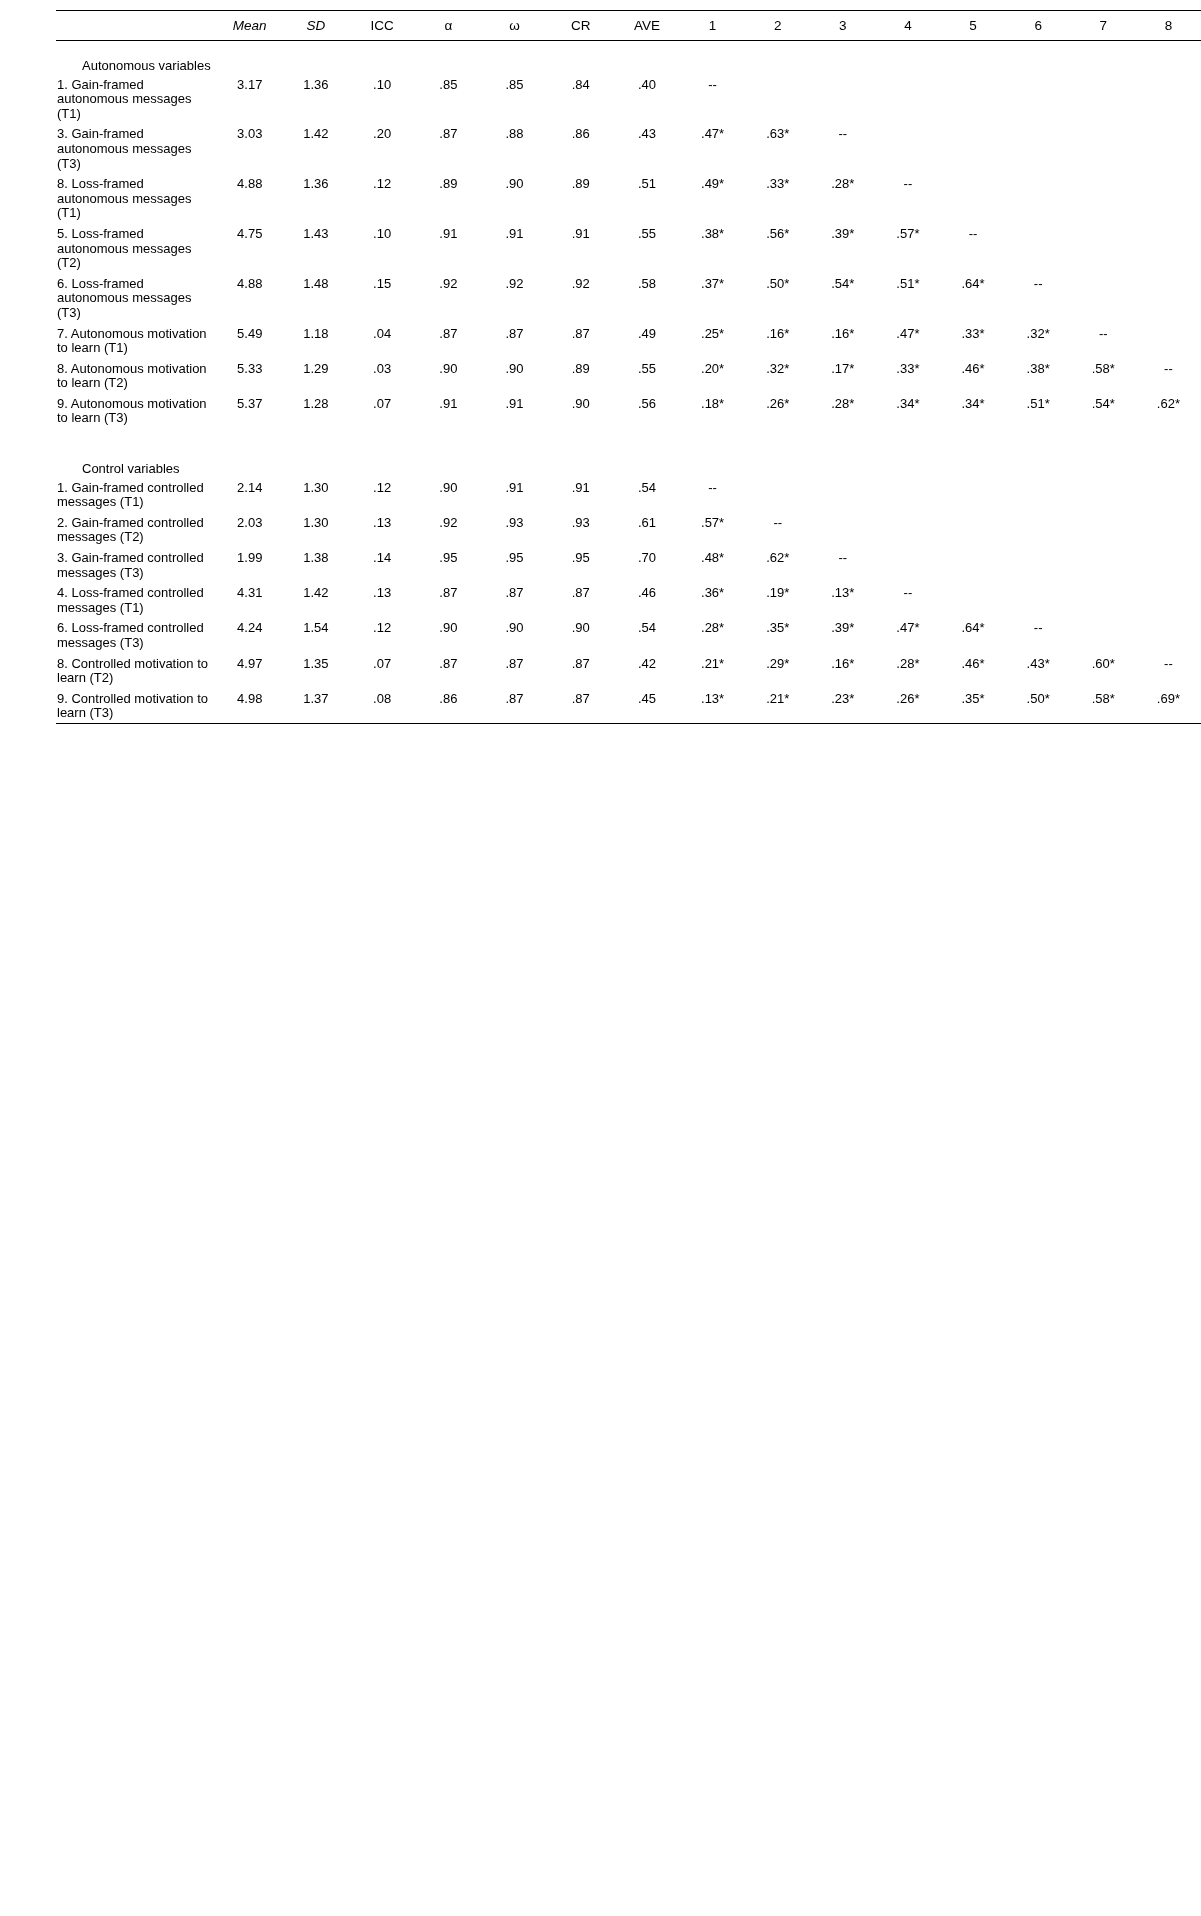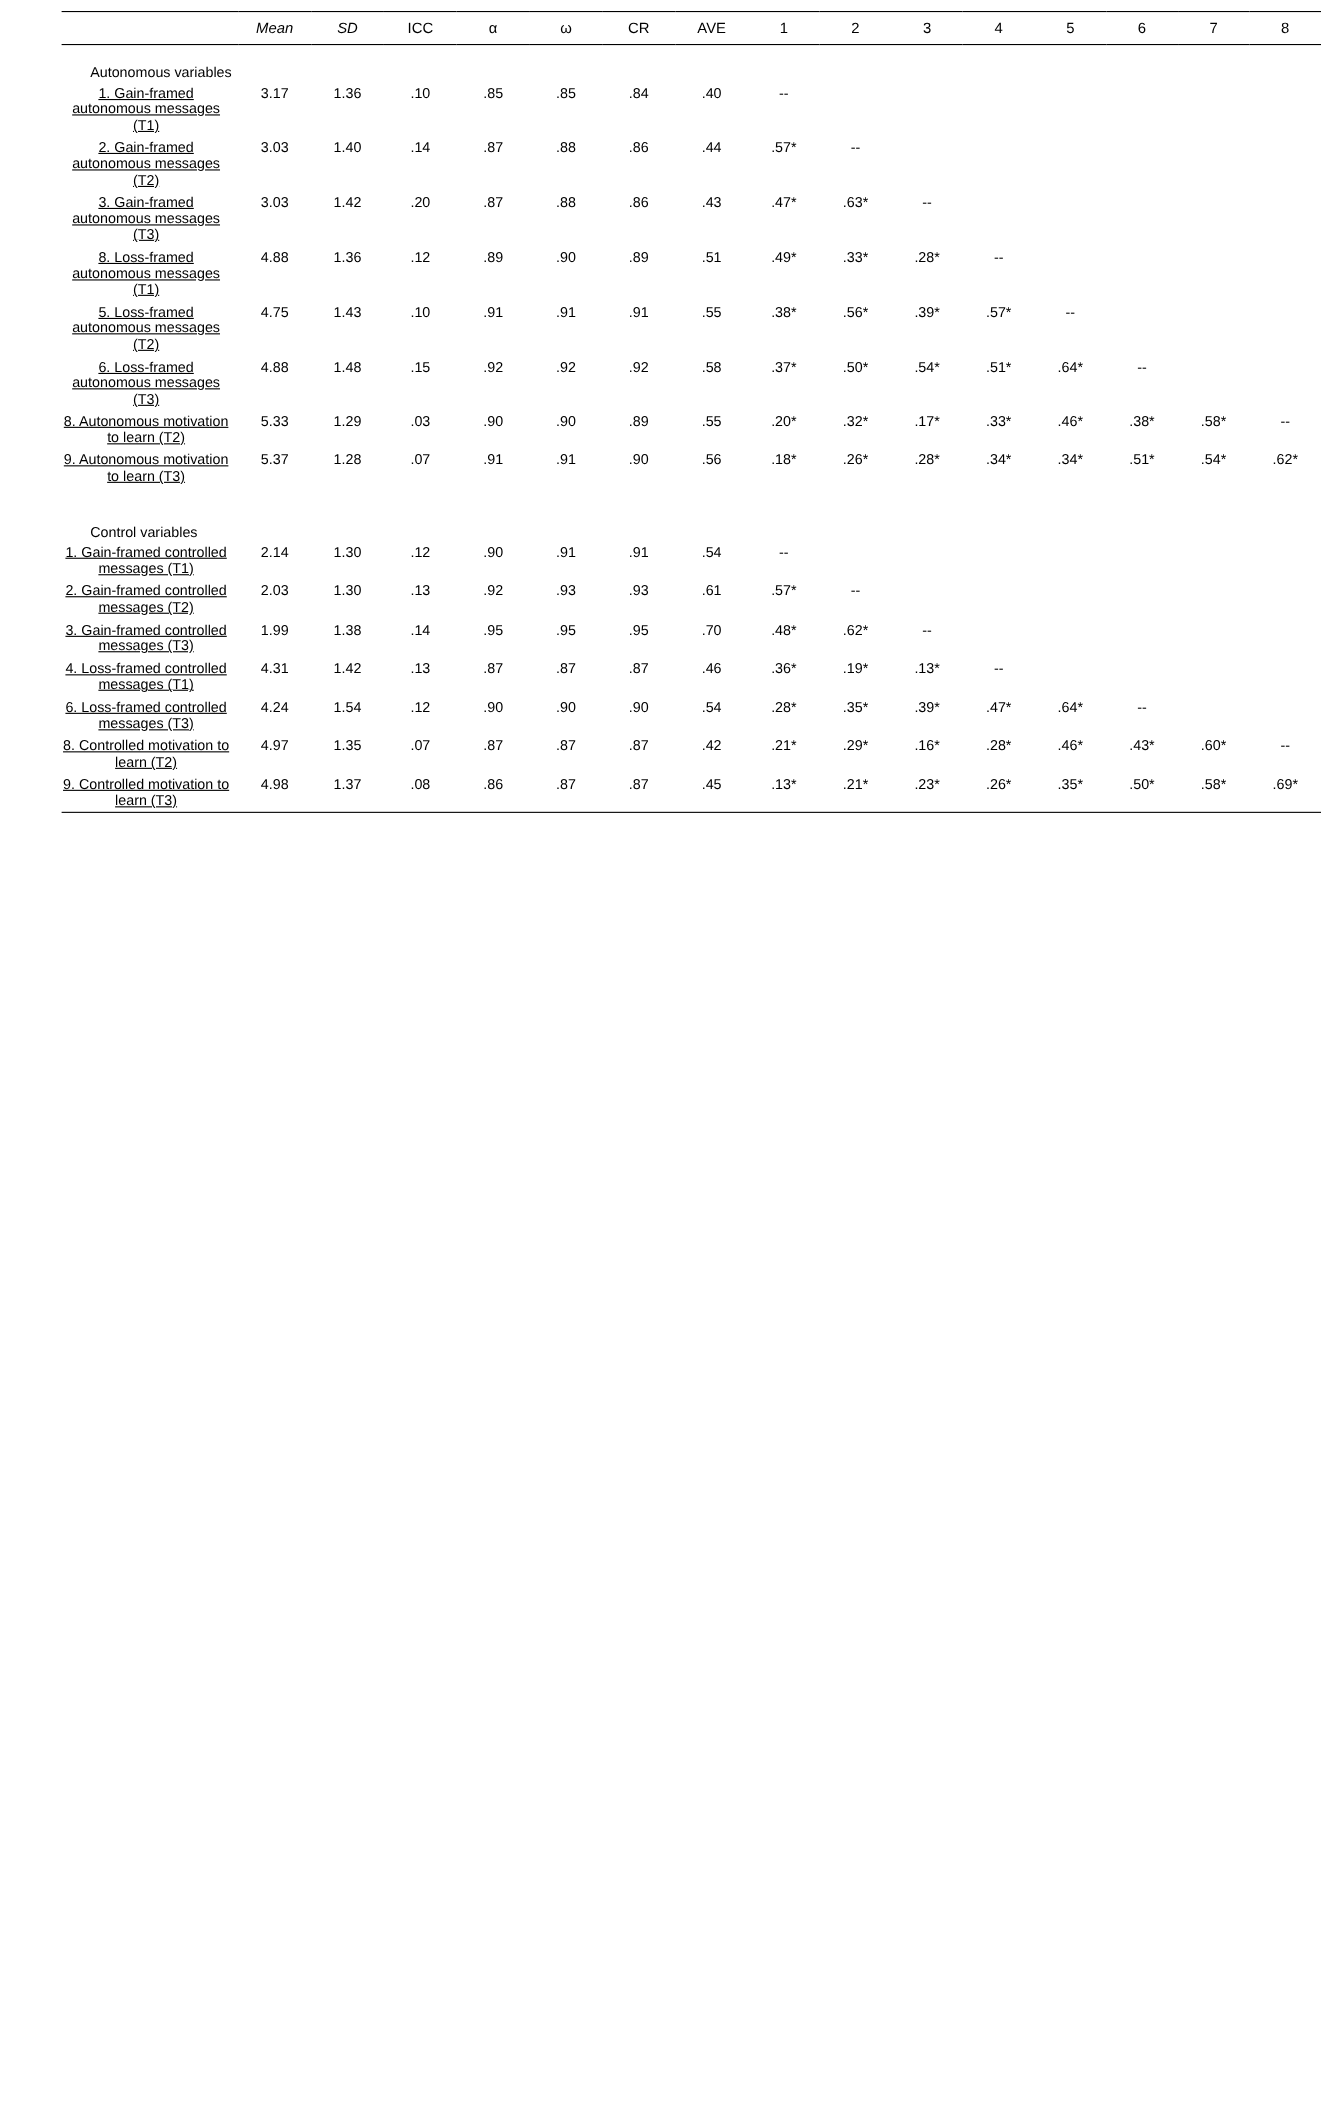--- a/index.html
+++ b/index.html
@@ -43,25 +43,24 @@
     font-style: italic;
   }
   tbody td {
     vertical-align: top;
     padding: 4px 2px 2px 2px;
     text-align: center;
     font-size: 13px;
     line-height: 14.6px;
   }
   tbody td.label {
-    text-align: center;
+    text-align: left;
     padding-left: 1px;
     padding-right: 8px;
     word-wrap: break-word;
-    text-decoration: underline;
   }
   tr.section td {
     text-align: left;
     padding-top: 18px;
     padding-bottom: 0px;
     font-size: 13px;
   }
   tr.section td.sectionlabel {
     padding-left: 26px;
   }
@@ -137,38 +136,20 @@
         <td>--</td>
         <td></td>
         <td></td>
         <td></td>
         <td></td>
         <td></td>
         <td></td>
         <td></td>
       </tr>
 
-      <tr>
-        <td class="label">2. Gain-framed autonomous messages (T2)</td>
-        <td>3.03</td>
-        <td>1.40</td>
-        <td>.14</td>
-        <td>.87</td>
-        <td>.88</td>
-        <td>.86</td>
-        <td>.44</td>
-        <td>.57*</td>
-        <td>--</td>
-        <td></td>
-        <td></td>
-        <td></td>
-        <td></td>
-        <td></td>
-        <td></td>
-      </tr>
 
       <tr>
         <td class="label">3. Gain-framed autonomous messages (T3)</td>
         <td>3.03</td>
         <td>1.42</td>
         <td>.20</td>
         <td>.87</td>
         <td>.88</td>
         <td>.86</td>
         <td>.43</td>
@@ -232,20 +213,38 @@
         <td>.37*</td>
         <td>.50*</td>
         <td>.54*</td>
         <td>.51*</td>
         <td>.64*</td>
         <td>--</td>
         <td></td>
         <td></td>
       </tr>
 
+      <tr>
+        <td class="label">7. Autonomous motivation to learn (T1)</td>
+        <td>5.49</td>
+        <td>1.18</td>
+        <td>.04</td>
+        <td>.87</td>
+        <td>.87</td>
+        <td>.87</td>
+        <td>.49</td>
+        <td>.25*</td>
+        <td>.16*</td>
+        <td>.16*</td>
+        <td>.47*</td>
+        <td>.33*</td>
+        <td>.32*</td>
+        <td>--</td>
+        <td></td>
+      </tr>
 
       <tr>
         <td class="label">8. Autonomous motivation to learn (T2)</td>
         <td>5.33</td>
         <td>1.29</td>
         <td>.03</td>
         <td>.90</td>
         <td>.90</td>
         <td>.89</td>
         <td>.55</td>

